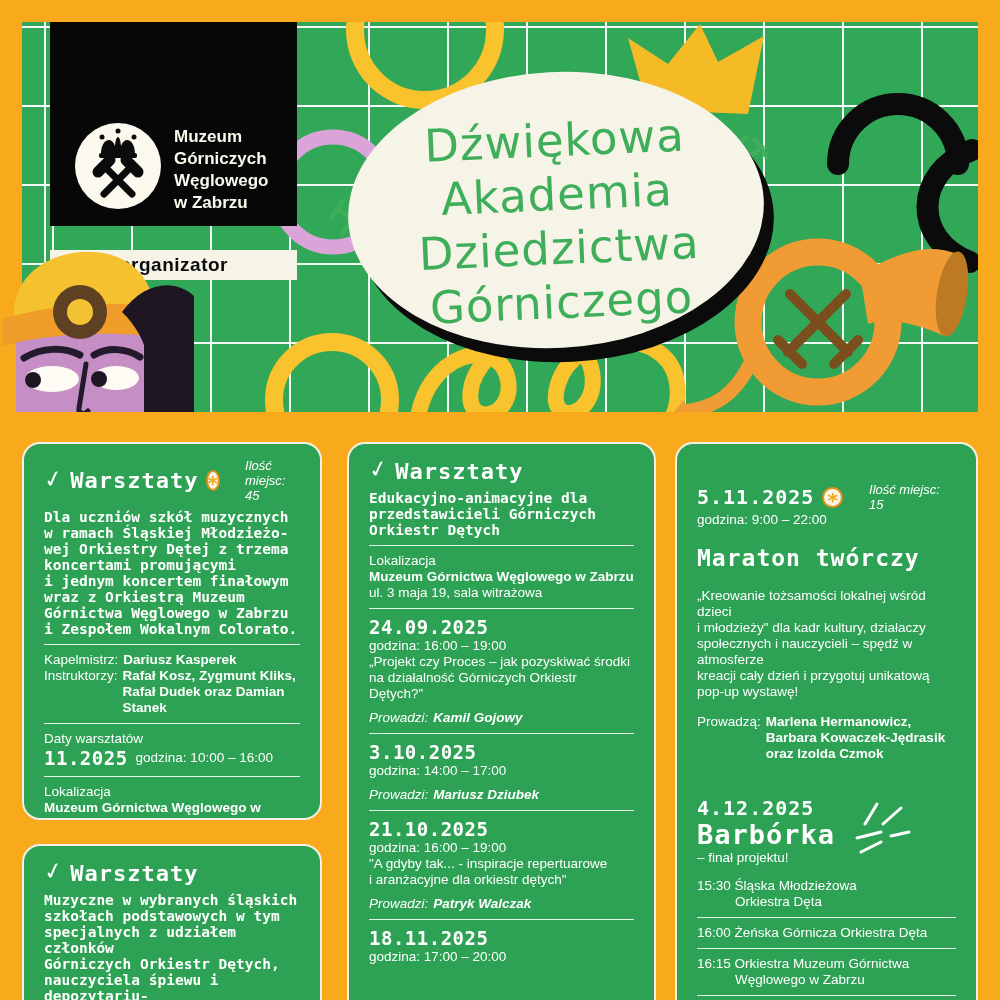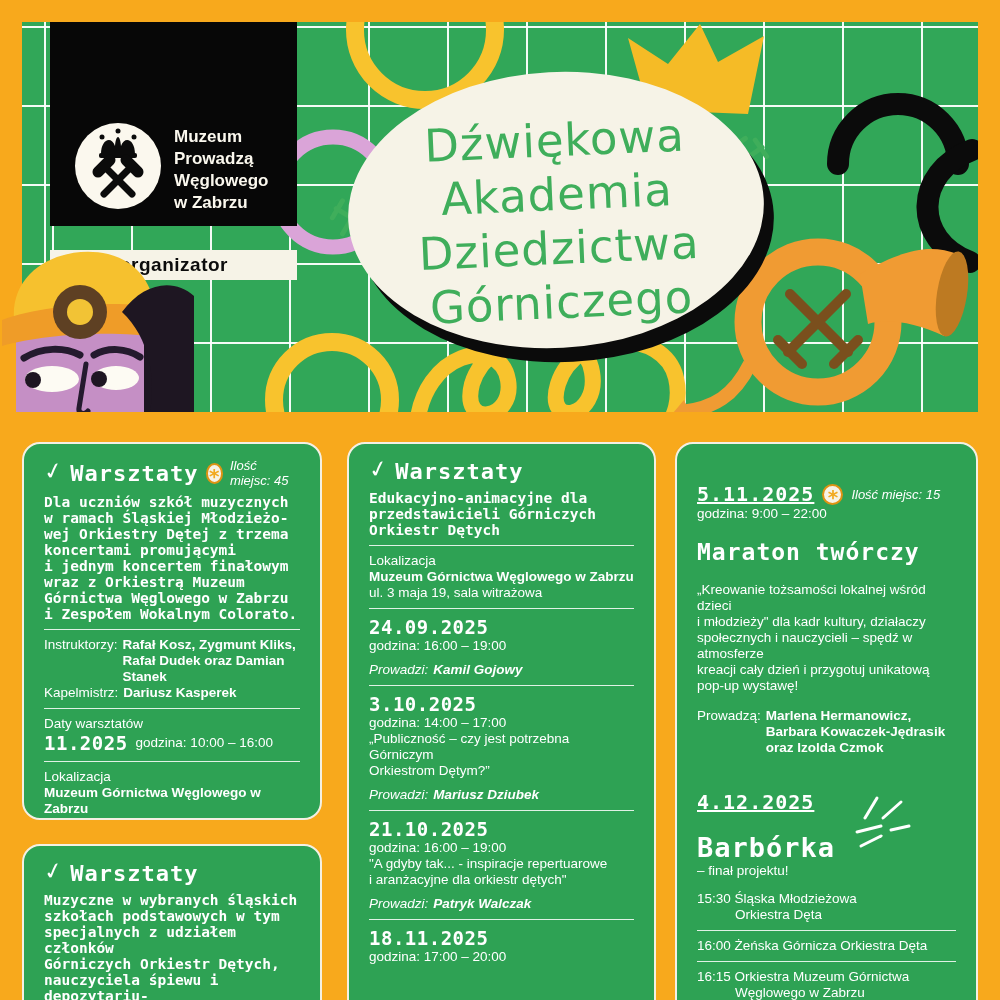--- a/index.html
+++ b/index.html
@@ -61,37 +61,37 @@
 
   .hdr { display:flex; align-items:center; gap:7px; margin-bottom:6px; }
   .hdr-title { font:bold 22px "DejaVu Sans Mono", monospace; letter-spacing:1px;text-align:right; }
   .check { font:600 23px "DejaVu Sans", sans-serif; transform:rotate(-12deg) translateY(-2px); }
   .badge {
     display:inline-flex; width:21px; height:21px; box-sizing:border-box;
     border:2px solid #DE9314; border-radius:50%; background:#F7F3E6;
     color:#F2A91F; font:bold 20px/12px "DejaVu Sans", sans-serif;
     align-items:center; justify-content:center; padding-top:5px;
   }
-  .cap { font:italic 13px "Liberation Sans", sans-serif; margin-left:0; }
+  .cap { font:italic 13px "Liberation Sans", sans-serif; margin-left:18px; }
 
   .mono-body { font:bold 14.5px/16px "DejaVu Sans Mono", monospace; white-space:pre-line; }
   .sans  { font:13.5px/16px "Liberation Sans", sans-serif; }
   .b { font-weight:bold; }
   .date  { font:bold 19px/22px "DejaVu Sans Mono", monospace; letter-spacing:.5px; }
   .kv { display:flex; font:13.5px/16px "Liberation Sans", sans-serif; }
   .kv .k { flex:none; margin-right:5px; }
   .kv .v { font-weight:bold; white-space:pre-line; }
   .inline-row { display:flex; align-items:center; gap:8px; }
 
   
   .big-date-row { display:flex; align-items:center; gap:8px; margin-top:24px; }
-  .big-date { font:bold 20px/24px "DejaVu Sans Mono", monospace; letter-spacing:1px;text-decoration:underline; }
+  .big-date { font:bold 20px/24px "DejaVu Sans Mono", monospace; letter-spacing:1px; }
   .maraton  { font:bold 23px/28px "DejaVu Sans Mono", monospace; margin-top:16px; letter-spacing:1px; }
   .barborka-row { position:relative; }
-  .barborka { font:bold 27px/30px "DejaVu Sans Mono", monospace; letter-spacing:1px; display:inline-block;margin-top:19px; }
+  .barborka { font:bold 27px/30px "DejaVu Sans Mono", monospace; letter-spacing:1px; display:inline-block; }
   .burst { position:absolute; left:150px; top:-22px; }
   .sched { font:13.5px/16px "Liberation Sans", sans-serif; white-space:pre-line; padding-left:38px; text-indent:-38px; }
   .mt4 { margin-top:16px; } .mt8 { margin-top:8px;font-style:italic; } .mt14 { margin-top:14px; }
 </style>
 </head>
 <body>
 
 <div class="banner">
   <div class="grid"></div>
 
@@ -157,21 +157,21 @@
       </g>
       <g stroke="#0B0B0B" stroke-linecap="round">
         <line x1="30" y1="72" x2="58" y2="44" stroke-width="7"></line>
         <line x1="58" y1="72" x2="30" y2="44" stroke-width="7"></line>
         <line x1="52" y1="38" x2="64" y2="50" stroke-width="11"></line>
         <line x1="24" y1="50" x2="36" y2="38" stroke-width="11"></line>
       </g>
     </svg>
     <div class="logo-text">
       <div>Muzeum</div>
-      <div>Prowadzą</div>
+      <div>Górniczych</div>
       <div>Węglowego</div>
       <div>w Zabrzu</div>
     </div>
   </div>
   <div class="orgstrip">
     <span>organizator</span>
   </div>
 </div>
 
 <div class="char-wrap">
@@ -203,27 +203,27 @@
   <div class="mono-body">Dla uczniów szkół muzycznych
 w ramach Śląskiej Młodzieżo-
 wej Orkiestry Dętej z trzema
 koncertami promującymi
 i jednym koncertem finałowym
 wraz z Orkiestrą Muzeum
 Górnictwa Węglowego w Zabrzu
 i Zespołem Wokalnym Colorato.</div>
   <hr class="div">
   <div class="kv">
+    <span class="k">Kapelmistrz:</span>
+    <span class="v">Dariusz Kasperek</span>
+  </div>
+  <div class="kv">
     <span class="k">Instruktorzy:</span>
     <span class="v">Rafał Kosz, Zygmunt Kliks,
 Rafał Dudek oraz Damian Stanek</span>
-  </div>
-  <div class="kv">
-    <span class="k">Kapelmistrz:</span>
-    <span class="v">Dariusz Kasperek</span>
   </div>
   <hr class="div">
   <div class="sans">Daty warsztatów</div>
   <div class="inline-row">
     <span class="date">11.2025</span>
     <span class="sans">godzina: 10:00 – 16:00</span>
   </div>
   <hr class="div">
   <div class="sans">Lokalizacja</div>
   <div class="sans b">Muzeum Górnictwa Węglowego w Zabrzu</div>
@@ -254,32 +254,32 @@
 Orkiestr Dętych</div>
   <hr class="div">
   <div class="sans">Lokalizacja</div>
   <div class="sans b">Muzeum Górnictwa Węglowego w Zabrzu</div>
   <div class="sans">ul. 3 maja 19, sala witrażowa</div>
   <hr class="div">
 
   <div>
     <div class="date">24.09.2025</div>
     <div class="sans">godzina: 16:00 – 19:00</div>
+    <div class="sans" style="white-space:pre-line">„Projekt czy Proces – jak pozyskiwać środki
+na działalność Górniczych Orkiestr Dętych?”</div>
     <div class="kv mt8">
       <span class="k">Prowadzi:</span>
       <span class="v">Kamil Gojowy</span>
     </div>
   </div>
   <hr class="div">
 
   <div>
     <div class="date">3.10.2025</div>
     <div class="sans">godzina: 14:00 – 17:00</div>
-    <div class="sans" style="white-space:pre-line">„Publiczność – czy jest potrzebna Górniczym
-Orkiestrom Dętym?”</div>
     <div class="kv mt8">
       <span class="k">Prowadzi:</span>
       <span class="v">Mariusz Dziubek</span>
     </div>
   </div>
   <hr class="div">
 
   <div>
     <div class="date">21.10.2025</div>
     <div class="sans">godzina: 16:00 – 19:00</div>

